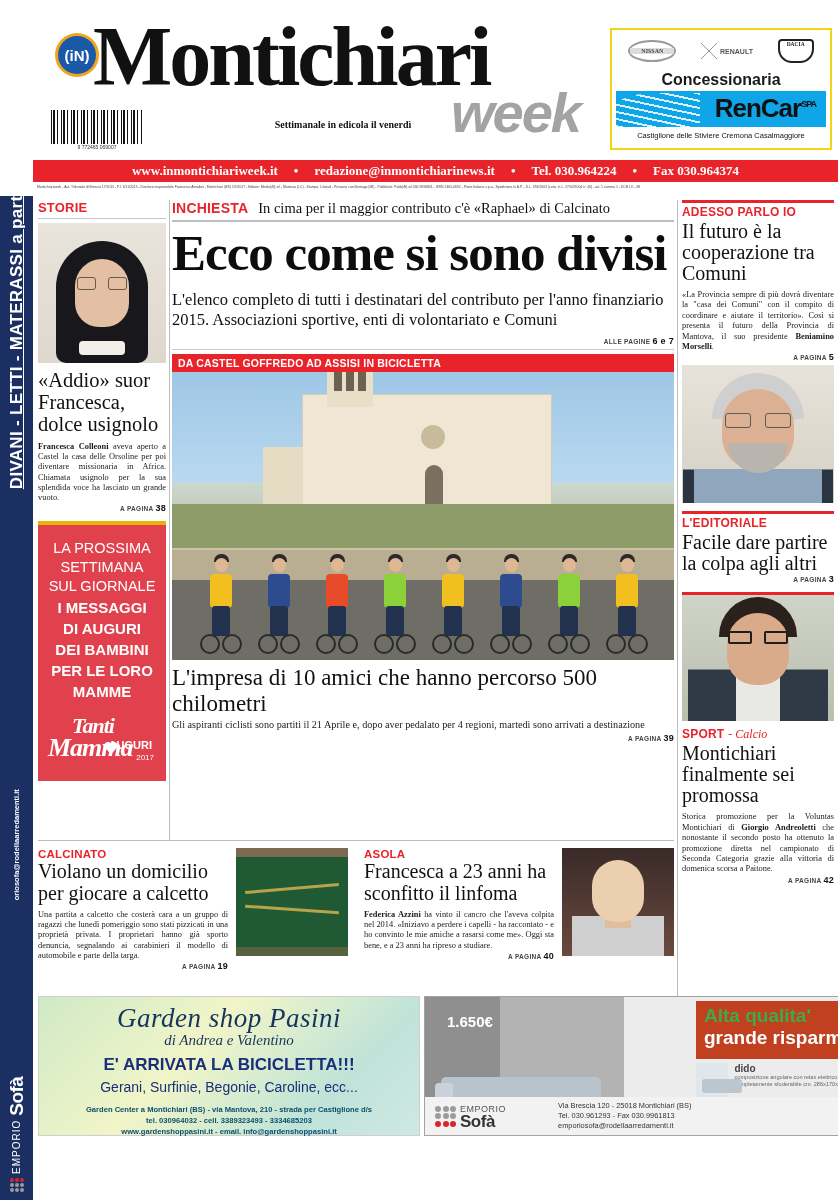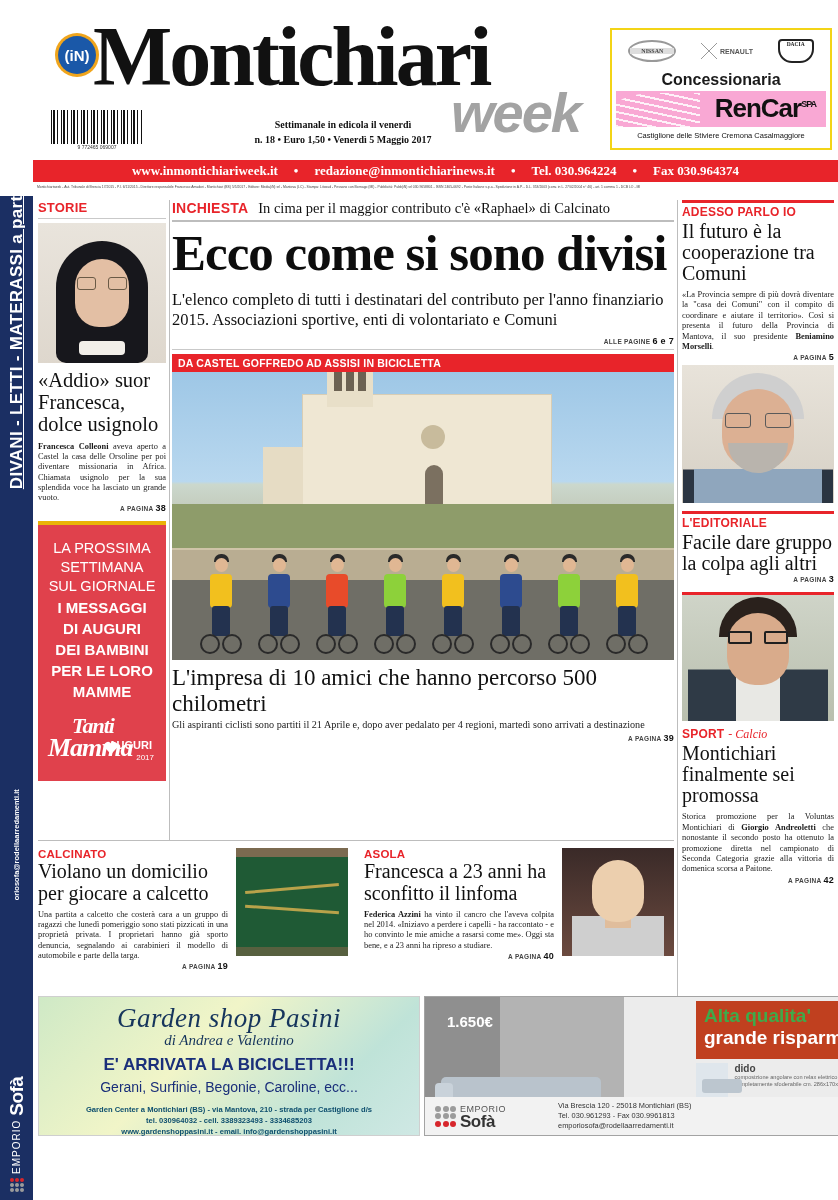--- a/index.html
+++ b/index.html
@@ -97,21 +97,21 @@
   .ren-diamond{width:16px;height:22px;background:
      linear-gradient(135deg,transparent 48%,#999 48% 52%,transparent 52%),
      linear-gradient(45deg,transparent 48%,#999 48% 52%,transparent 52%);}
   .dacia-badge{width:36px;height:24px;border:2px solid #222;border-radius:4px 4px 14px 14px;display:flex;align-items:flex-start;justify-content:center;}
   .dacia-badge span{font-size:5.5px;font-weight:bold;color:#222;}
   .car-conc {
     text-align:center; font-family:"Liberation Sans",sans-serif;
     font-weight:bold; font-size:16px; color:#1a1a1a; padding:3px 0 2px;
   }
   .car-rencar {
-    background:#f9a8d4; text-align:right; padding:2px 10px 3px 0;
+    background:#0ea5e9; text-align:right; padding:2px 10px 3px 0;
     font-family:"Liberation Sans",sans-serif; font-weight:bold; font-size:26px; color:#111;
     letter-spacing:-1px; position:relative; overflow:hidden;
   }
   .car-rencar .spa{font-size:9px; vertical-align:super;}
   .car-rencar::before{
     content:""; position:absolute; left:-6px; top:2px; width:90px; height:40px;
     background: repeating-linear-gradient(12deg, #fff 0 2px, transparent 2px 7px);
     border-radius:50% 0 0 0; opacity:.85;
   }
   .car-cities {
@@ -393,21 +393,20 @@
   <div class="masthead">
     <div class="logo-in">
       <div class="ring">(iN)</div>
     </div>
     <div class="mast-title">Montichiari</div>
     <div class="mast-week">week</div>
     <div class="barcode"></div>
     <div class="barcode-num">9 772465 069007</div>
     <div class="mast-sub">
       <div>Settimanale in edicola il venerdì</div>
-      <div>n. 18 • Euro 1,50 • Venerdì 5 Maggio 2017</div>
     </div>
 
     <div class="car-ad">
       <div class="car-logos">
         <span class="nissan-badge">
             <span>NISSAN</span>
           </span>
         <span style="display:flex;align-items:center;gap:3px;">
           <i class="ren-diamond"></i>
           <span class="car-logo-txt">RENAULT</span>
@@ -614,21 +613,21 @@
         <div class="face"></div>
         <div class="beard"></div>
       <div class="glass">
           <i></i>
           <i></i>
         </div>
     </div>
 
     <div class="hr-red" style="margin-top:8px;"></div>
     <div class="kicker-red" style="font-size:12px;margin-top:2px;">L'EDITORIALE</div>
-    <div class="r-head" style="margin-top:2px;">Facile dare gruppo la colpa agli altri</div>
+    <div class="r-head" style="margin-top:2px;">Facile dare partire la colpa agli altri</div>
     <div class="pagina">
       <span>A PAGINA</span>
       <b>3</b>
     </div>
 
     <div class="hr-red" style="margin-top:8px;"></div>
     <div class="r-photo sport-man" style="margin-top:0;height:126px;">
       <div class="bg"></div>
         <div class="jacket"></div>
         <div class="tee"></div>

